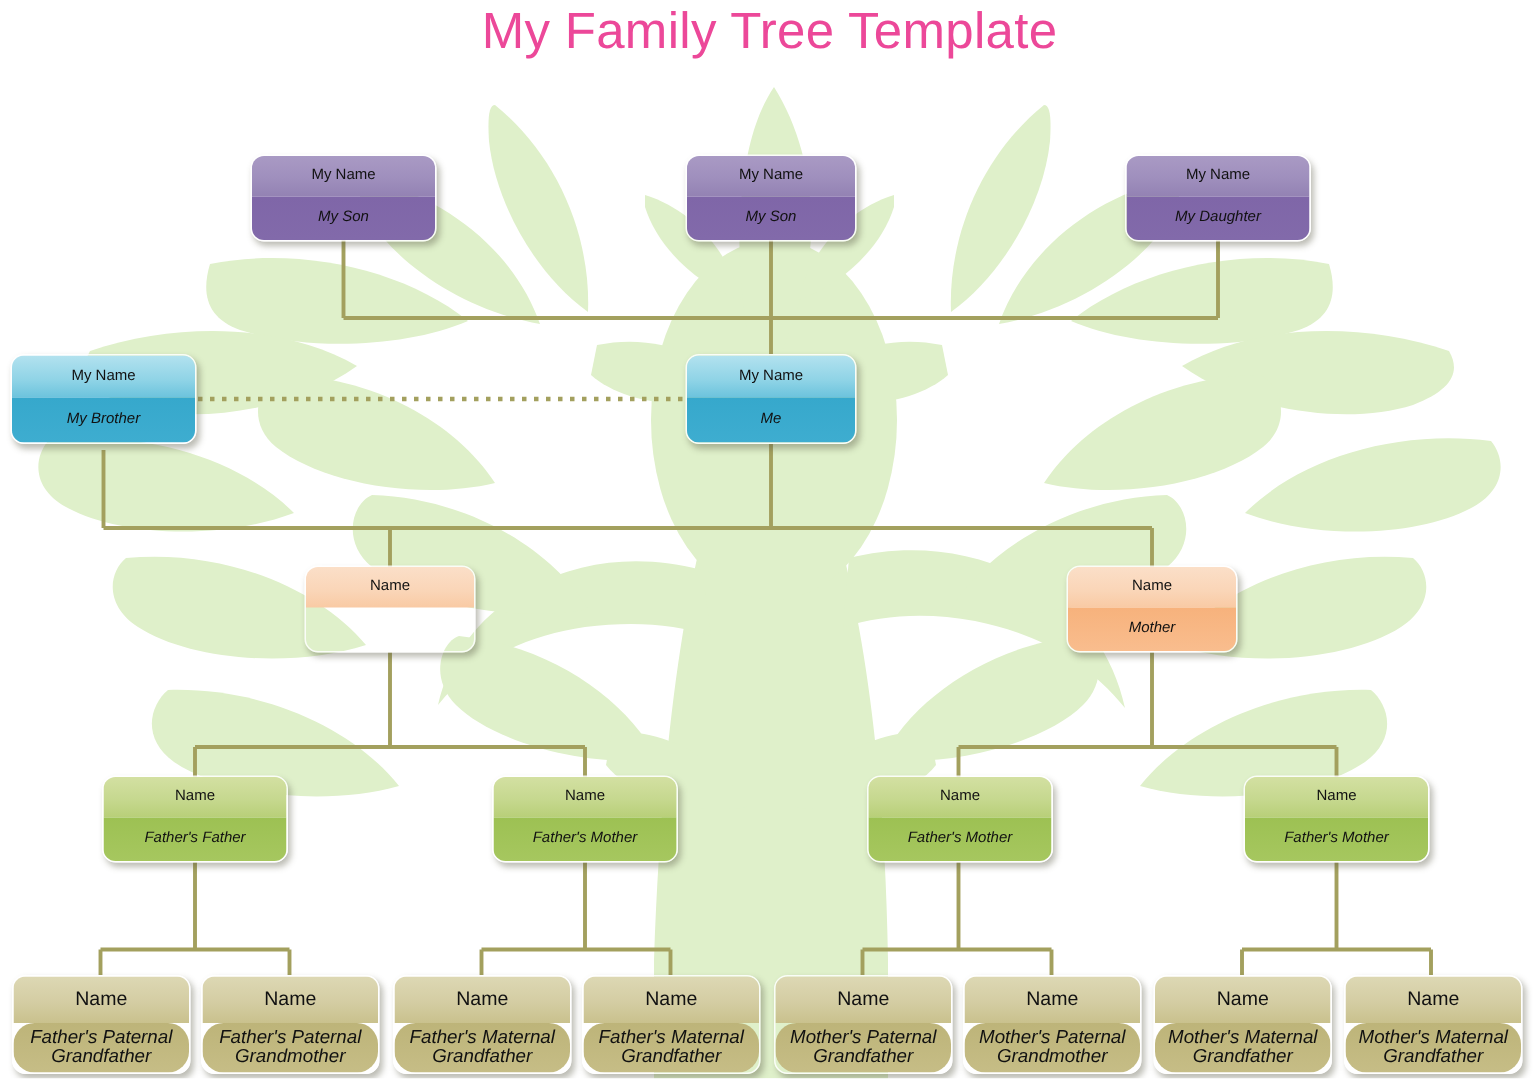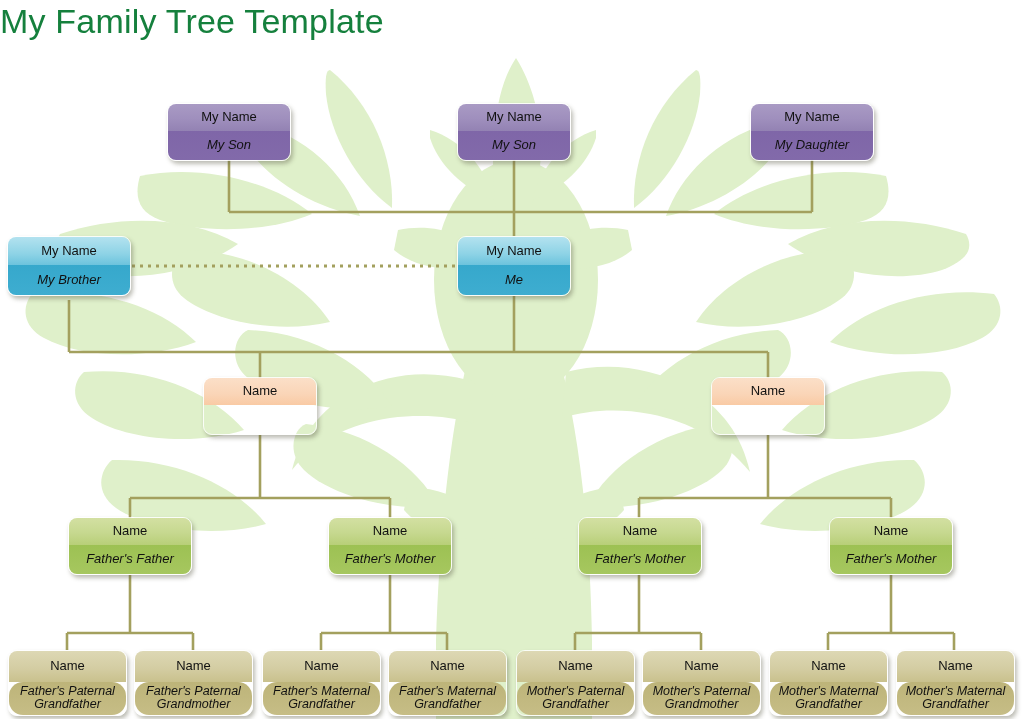--- a/index.html
+++ b/index.html
@@ -17,23 +17,23 @@
     overflow: hidden;
     background: #ffffff;
   }
 
   
   #page-title {
     position: absolute;
     top: 2px;
     left: 0;
     width: 1026px;
-    text-align: left;
+    text-align: center;
     font-size: 34px;
-    color: #15803d;
+    color: #ec4899;
     letter-spacing: 0.2px;
     z-index: 5;
     white-space: nowrap;
   }
 
   
   #tree-bg {
     position: absolute;
     left: 0;
     top: 0;
@@ -62,21 +62,21 @@
     box-sizing: border-box;
     border: 1px solid rgba(255,255,255,0.85);
   }
   .node .hdr,
   .node .bdy {
     display: flex;
     align-items: center;
     justify-content: center;
     text-align: center;
     color: #111111;
-    font-size: 13px;
+    font-size: 10px;
     line-height: 1.08;
     box-sizing: border-box;
   }
   .node .hdr { height: 48%; }
   .node .bdy { height: 52%; font-style: italic; }
 
   
   .n-purple .hdr { background: linear-gradient(to bottom, #a99ac4 0%, #9f8fbd 55%, #9382b3 100%); }
   .n-purple .bdy { background: linear-gradient(to bottom, #7f66a8 0%, #826aaa 100%); }
 
@@ -251,20 +251,21 @@
     <div class="hdr">My Name</div>
     <div class="bdy">Me</div>
   </div>
 
   <div class="node n-orange" style="left:203px; top:377px; width:114px; height:58px;">
     <div class="hdr">Name</div>
   </div>
 
   <div class="node n-orange" style="left:711px; top:377px; width:114px; height:58px;">
     <div class="hdr">Name</div>
+    <div class="bdy">Mother</div>
   </div>
 
   <div class="node n-green" style="left:68px; top:517px; width:124px; height:58px;">
     <div class="hdr">Name</div>
     <div class="bdy">Father's Father</div>
   </div>
 
   <div class="node n-green" style="left:328px; top:517px; width:124px; height:58px;">
     <div class="hdr">Name</div>
     <div class="bdy">Father's Mother</div>

